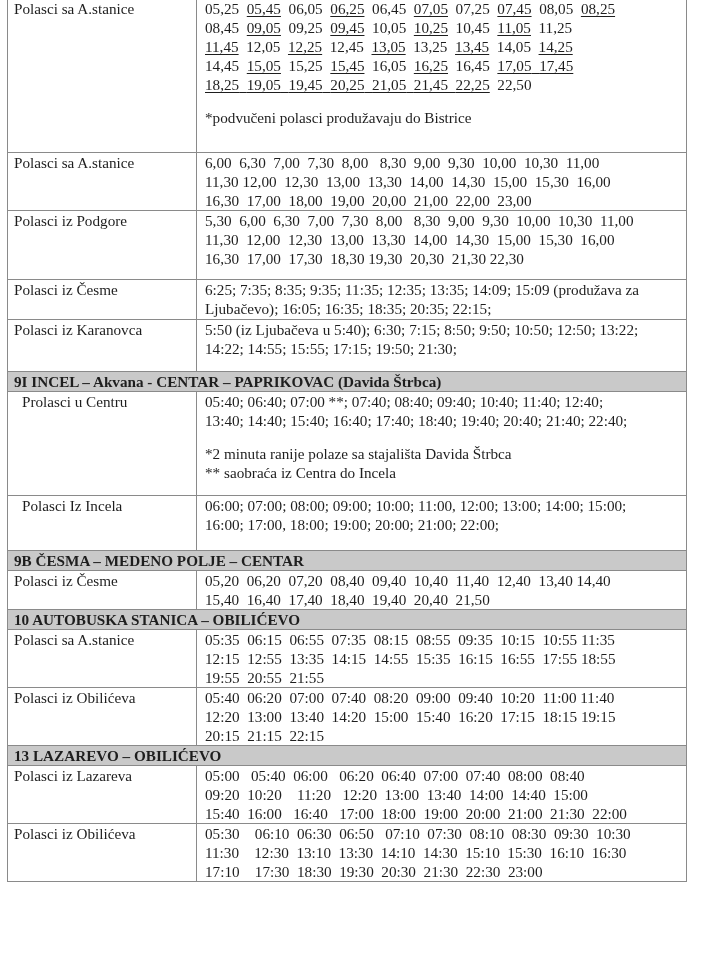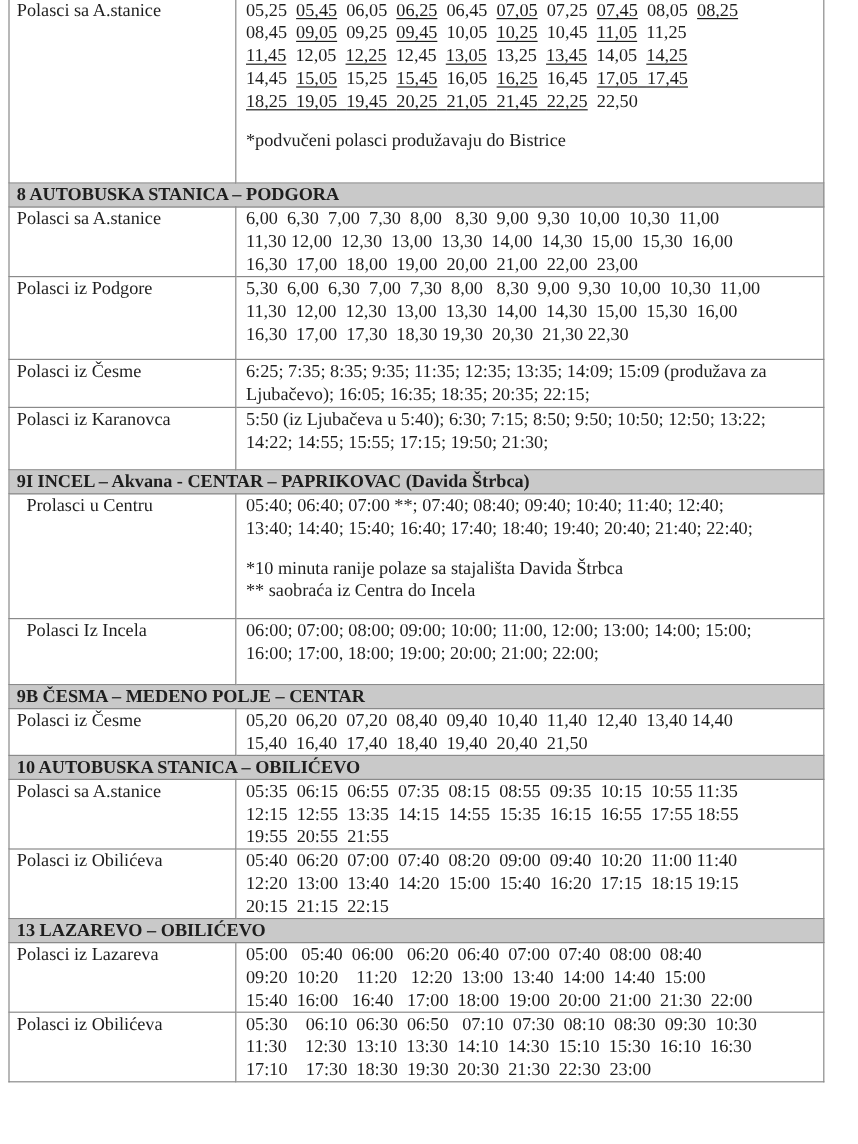--- a/index.html
+++ b/index.html
@@ -44,23 +44,20 @@
             <span class="line"><span class="t">08,45</span><span class="t">  </span><span class="t u">09,05</span><span class="t">  </span><span class="t">09,25</span><span class="t">  </span><span class="t u">09,45</span><span class="t">  </span><span class="t">10,05</span><span class="t">  </span><span class="t u">10,25</span><span class="t">  </span><span class="t">10,45</span><span class="t">  </span><span class="t u">11,05</span><span class="t">  </span><span class="t">11,25</span></span>
             <span class="line"><span class="t u">11,45</span><span class="t">  </span><span class="t">12,05</span><span class="t">  </span><span class="t u">12,25</span><span class="t">  </span><span class="t">12,45</span><span class="t">  </span><span class="t u">13,05</span><span class="t">  </span><span class="t">13,25</span><span class="t">  </span><span class="t u">13,45</span><span class="t">  </span><span class="t">14,05</span><span class="t">  </span><span class="t u">14,25</span></span>
             <span class="line"><span class="t">14,45</span><span class="t">  </span><span class="t u">15,05</span><span class="t">  </span><span class="t">15,25</span><span class="t">  </span><span class="t u">15,45</span><span class="t">  </span><span class="t">16,05</span><span class="t">  </span><span class="t u">16,25</span><span class="t">  </span><span class="t">16,45</span><span class="t">  </span><span class="t u">17,05</span><span class="t u">  </span><span class="t u">17,45</span></span>
             <span class="line"><span class="t u">18,25</span><span class="t u">  </span><span class="t u">19,05</span><span class="t u">  </span><span class="t u">19,45</span><span class="t u">  </span><span class="t u">20,25</span><span class="t u">  </span><span class="t u">21,05</span><span class="t u">  </span><span class="t u">21,45</span><span class="t u">  </span><span class="t u">22,25</span><span class="t">  </span><span class="t">22,50</span></span>
           </div>
         <span class="gap"></span>
         <span class="note">*podvučeni polasci produžavaju do Bistrice</span>
       </td>
     </tr>
 
-    <tr class="hdr">
-      <td colspan="2">8 AUTOBUSKA STANICA – PODGORA</td>
-    </tr>
     <tr style="height:57px">
       <td class="lbl">Polasci sa A.stanice</td>
       <td class="val">
         <span class="line">6,00  6,30  7,00  7,30  8,00   8,30  9,00  9,30  10,00  10,30  11,00</span>
         <span class="line">11,30 12,00  12,30  13,00  13,30  14,00  14,30  15,00  15,30  16,00</span>
         <span class="line">16,30  17,00  18,00  19,00  20,00  21,00  22,00  23,00</span>
       </td>
     </tr>
     <tr style="height:69px">
       <td class="lbl">Polasci iz Podgore</td>
@@ -88,21 +85,21 @@
 
     <tr class="hdr">
       <td colspan="2">9I  INCEL – Akvana -  CENTAR – PAPRIKOVAC (Davida Štrbca)</td>
     </tr>
     <tr style="height:104px">
       <td class="lbl ind">Prolasci u Centru</td>
       <td class="val">
         <span class="line">05:40; 06:40; 07:00 **; 07:40; 08:40; 09:40; 10:40; 11:40; 12:40;</span>
         <span class="line">13:40; 14:40; 15:40; 16:40; 17:40; 18:40; 19:40; 20:40; 21:40; 22:40;</span>
         <span class="gap"></span>
-        <span class="note">*10 minuta ranije polaze sa stajališta Davida Štrbca</span>
+        <span class="note">*2 minuta ranije polaze sa stajališta Davida Štrbca</span>
         <span class="note">** saobraća iz Centra do Incela</span>
       </td>
     </tr>
     <tr style="height:55px">
       <td class="lbl ind">Polasci Iz Incela</td>
       <td class="val">
         <span class="line">06:00; 07:00; 08:00; 09:00; 10:00; 11:00, 12:00; 13:00; 14:00; 15:00;</span>
         <span class="line">16:00; 17:00, 18:00; 19:00; 20:00; 21:00; 22:00;</span>
       </td>
     </tr>

